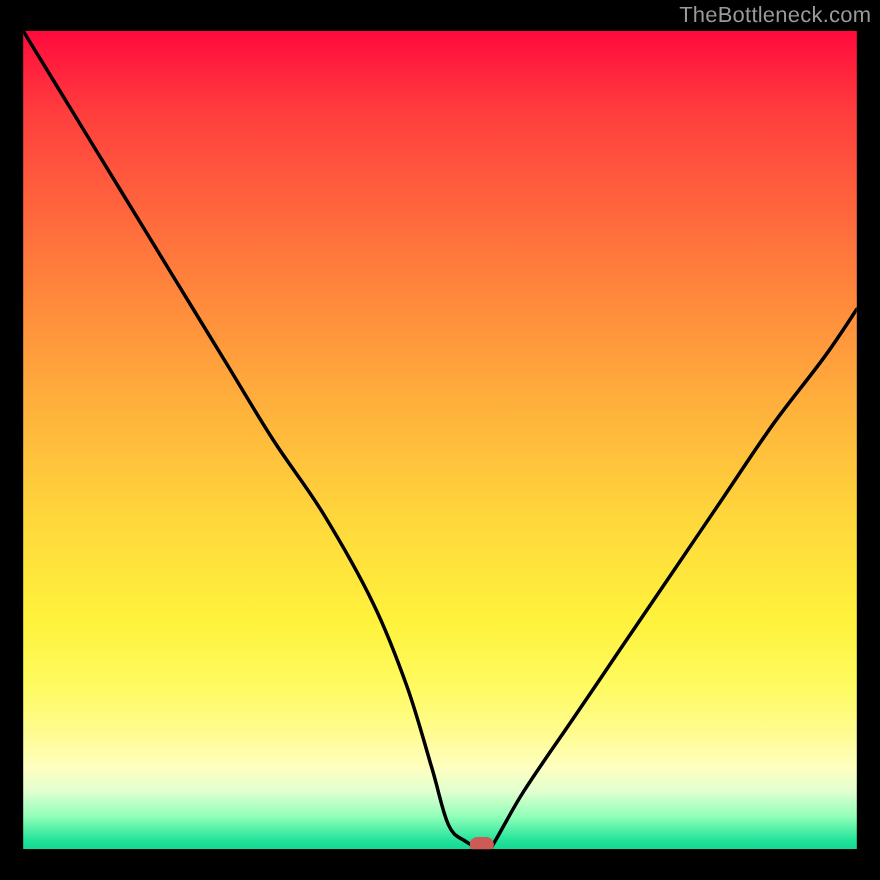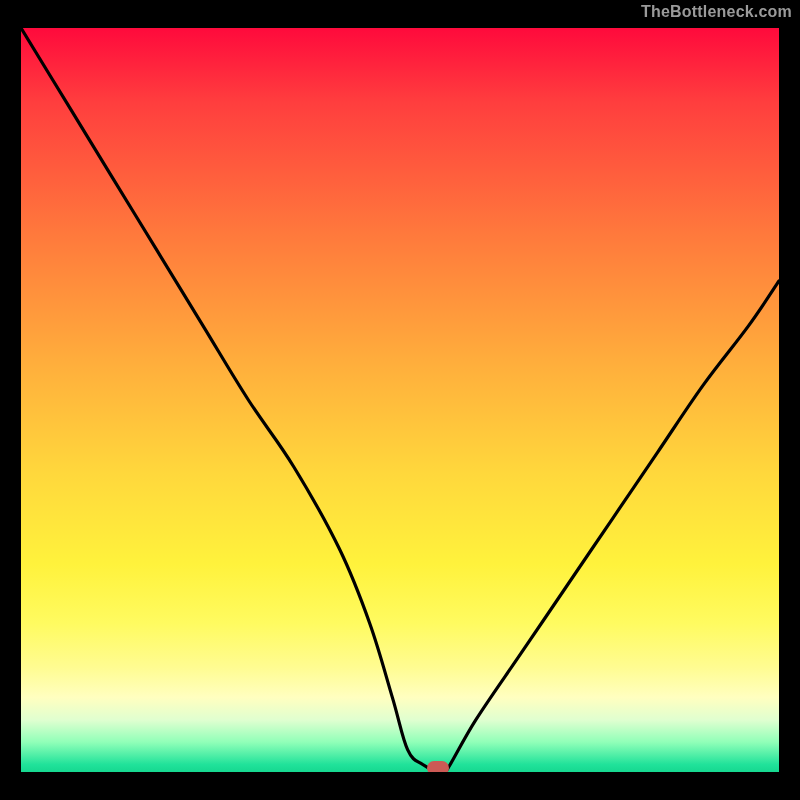--- a/index.html
+++ b/index.html
@@ -59,23 +59,23 @@
     height: 14px;
     border-radius: 7px;
     background: #cc5a55;
     transform: translate(-50%, -50%);
   }
   .watermark {
     position: absolute;
     top: 3px;
     right: 8px;
     color: #9a9a9a;
-    font-size: 16px;
+    font-size: 20px;
     letter-spacing: 0.2px;
-    font-weight: 700;
+    font-weight: 400;
   }
 </style>
 </head>
 <body>
 
 <div class="frame">
 
   <div class="plot">
     <div class="gradient"></div>
 

